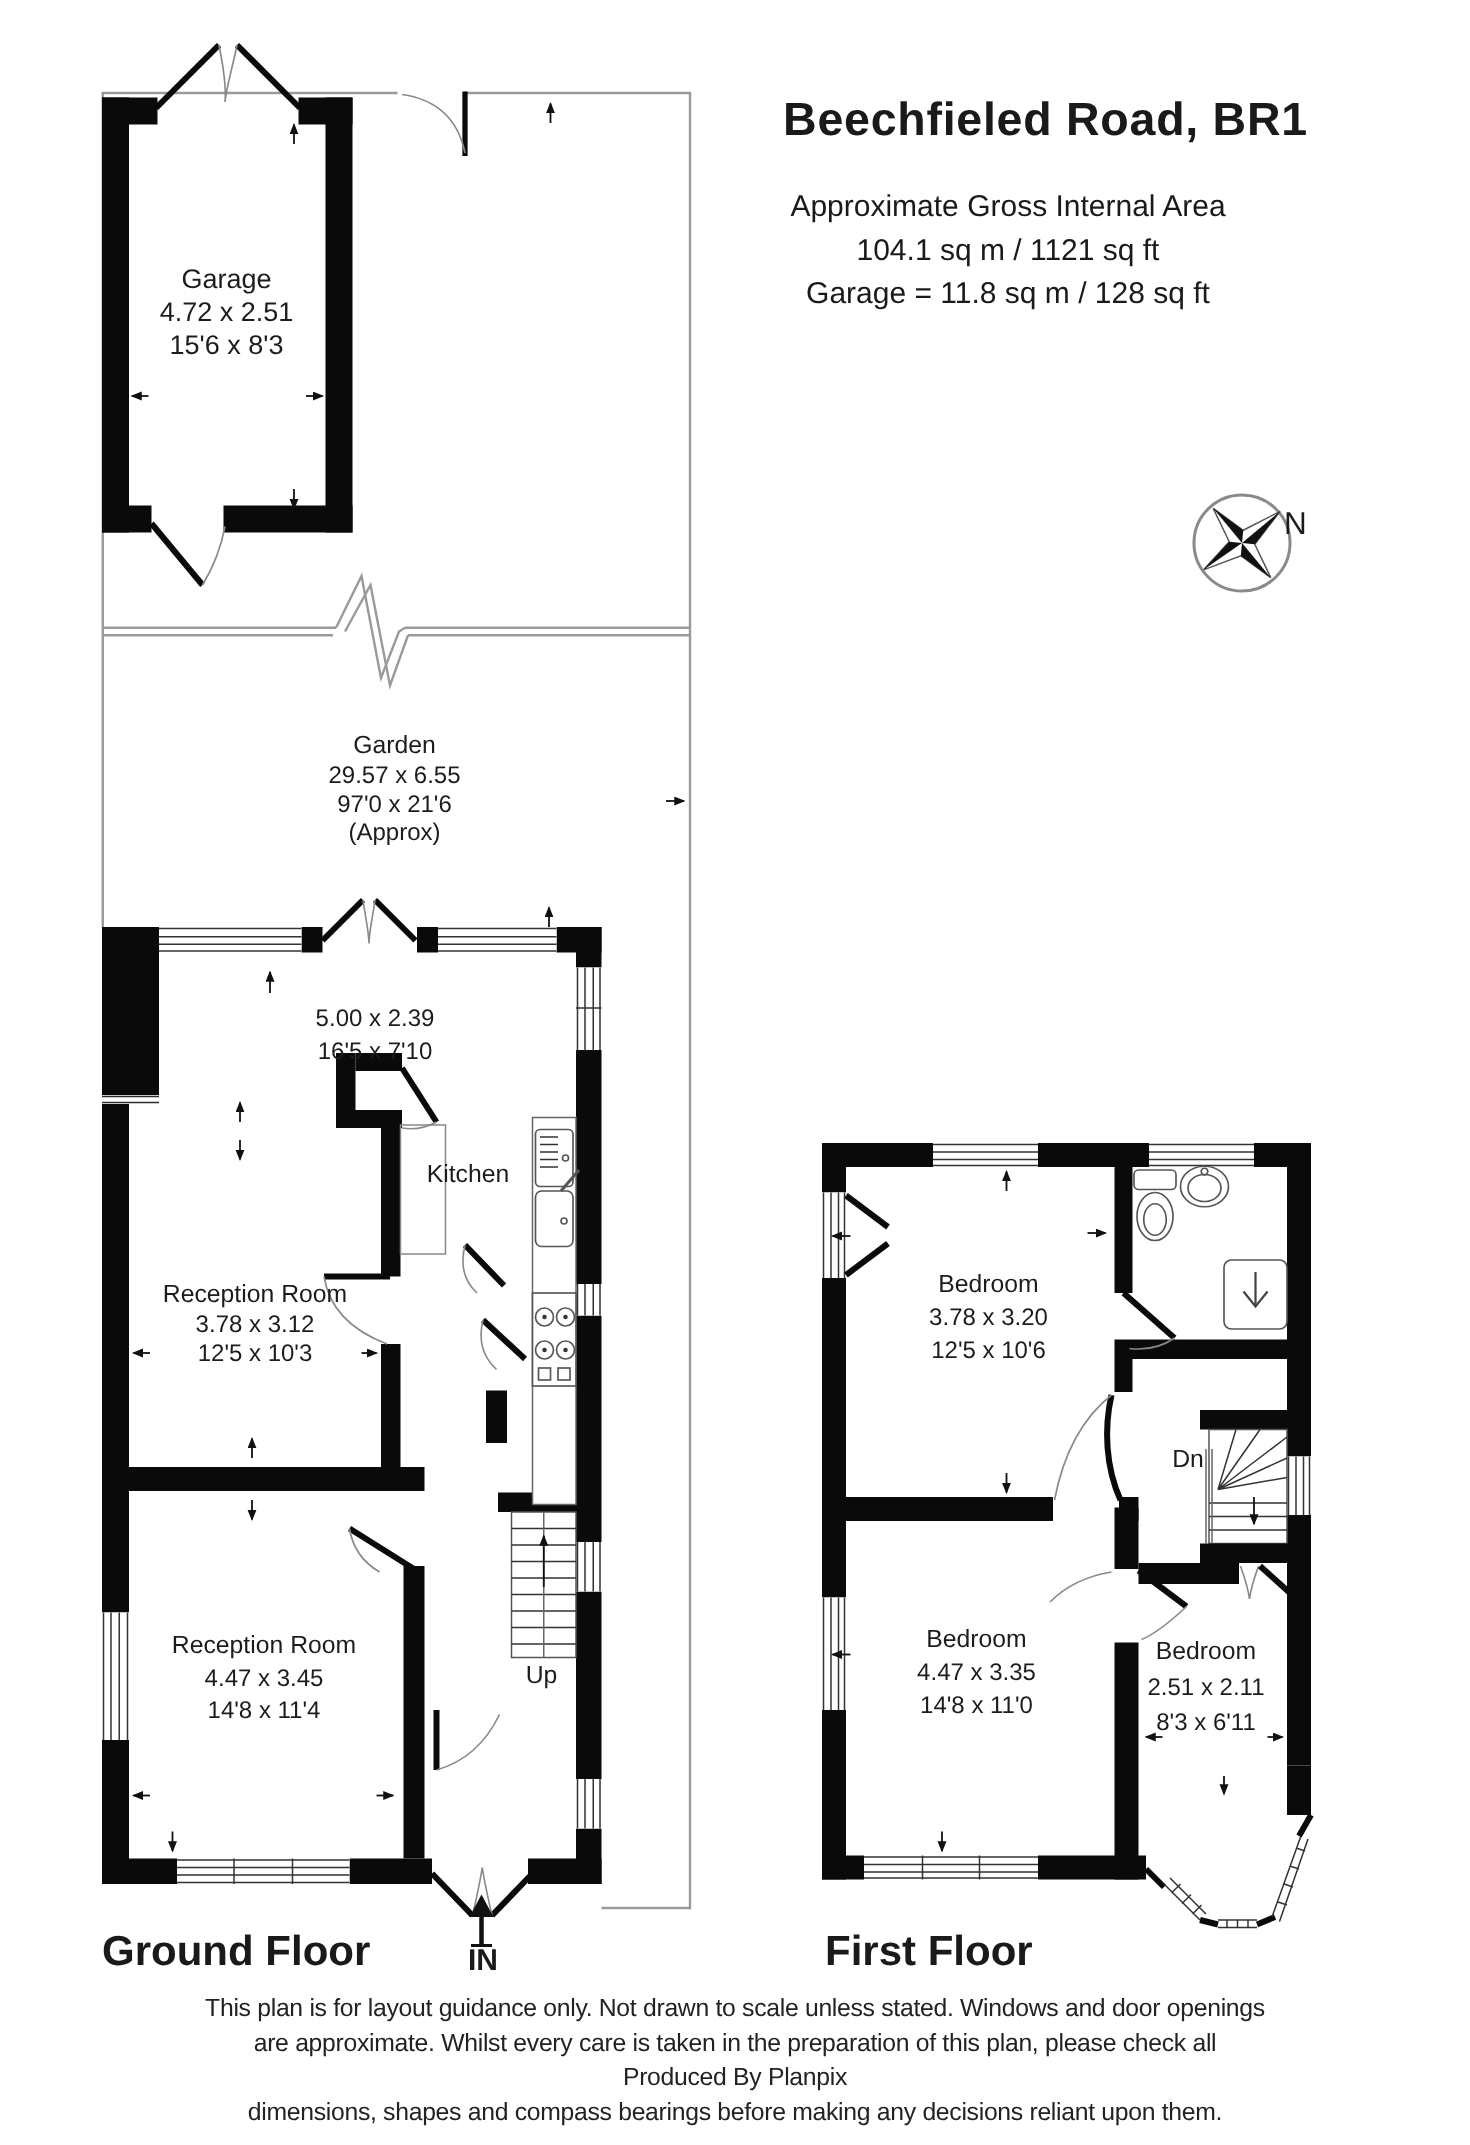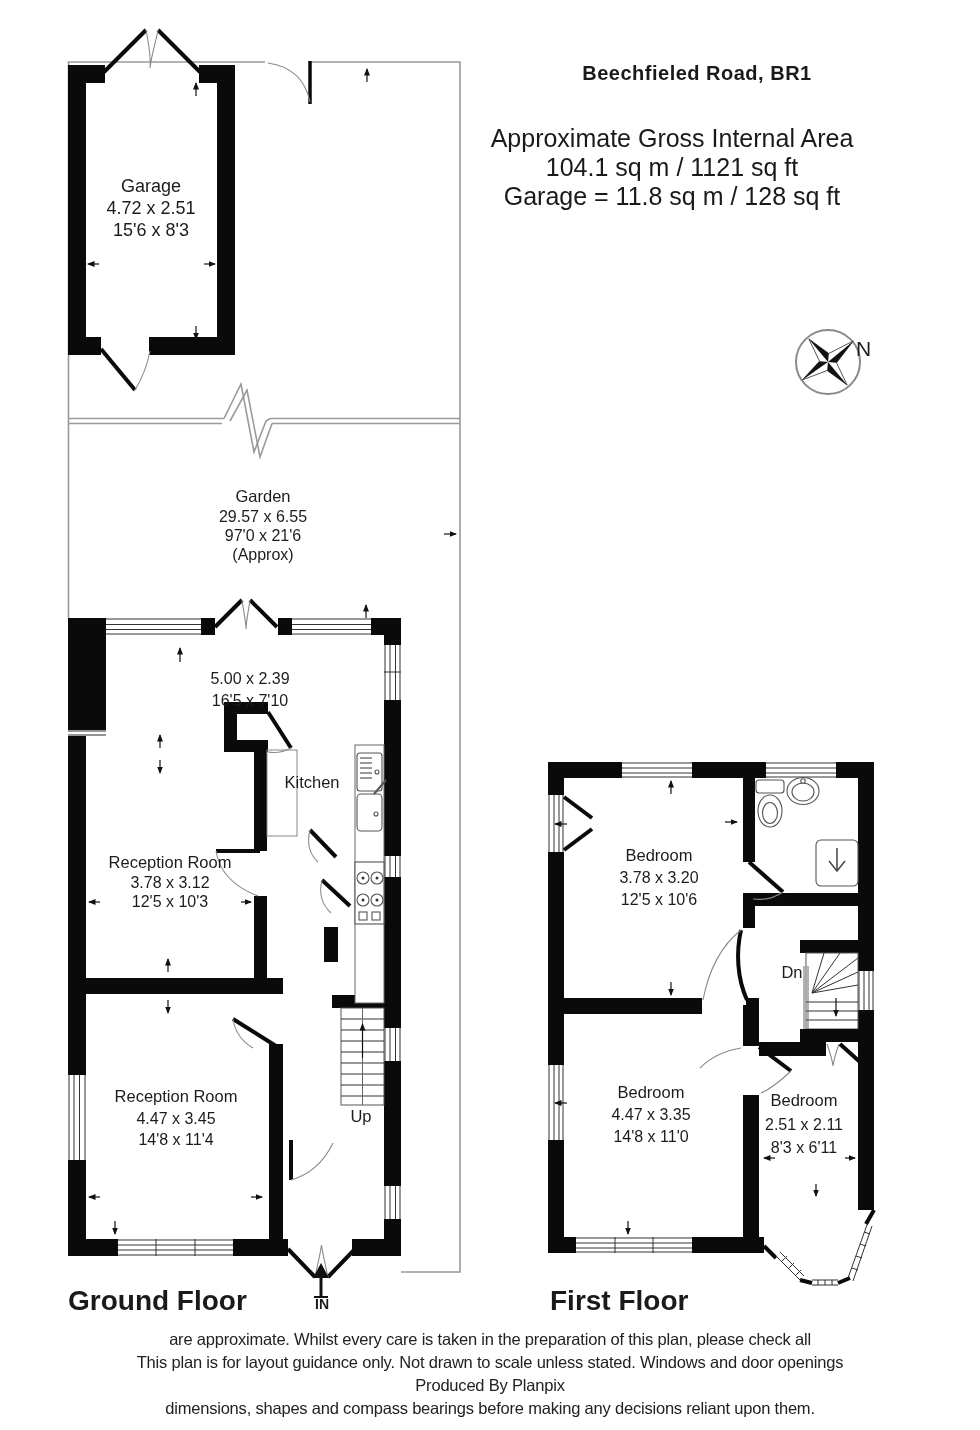--- a/index.html
+++ b/index.html
@@ -1,21 +1,21 @@
 <!DOCTYPE html>
 <html><head>
 <meta charset="utf-8">
 <style>
   html,body{margin:0;padding:0;background:#fff;}
   #canvas{position:relative;width:980px;height:1430px;background:#fff;overflow:hidden;
           font-family:"Liberation Sans", sans-serif;color:#1a1a1a;}
   .abs{position:absolute;}
   #plan-svg{position:absolute;left:0;top:0;}
-  .title{font-size:20px;font-weight:bold;text-align:center;letter-spacing:0.5px;}
-  .arealine{font-size:25px;text-align:center;line-height:29px;}
+  .title{font-size:31px;font-weight:bold;text-align:center;letter-spacing:0.5px;}
+  .arealine{font-size:20px;text-align:center;line-height:29px;}
   .floorlabel{font-size:28px;font-weight:bold;text-align:right;}
   .footer-line{font-size:16.5px;text-align:center;line-height:23px;letter-spacing:-0.2px;color:#222;}
   svg text{fill:#1c1c1c;}
   .roomname{font-size:16.5px;}
   .roomdim{font-size:16px;}
   .biglabel{font-size:18px;}
   .wall{fill:#0a0a0a;stroke:none;}
   .thin{stroke:#2b2b2b;stroke-width:1;fill:none;}
   .fence{stroke:#9a9a9a;stroke-width:1.6;fill:none;}
   .arc{stroke:#8a8a8a;stroke-width:1.1;fill:none;}
@@ -396,22 +396,22 @@
 
   <div class="abs title" style="left:437px;top:62px;width:520px;">Beechfieled Road, BR1</div>
   <div class="abs" style="left:412px;top:124px;width:520px;">
     <div class="arealine">Approximate Gross Internal Area</div>
     <div class="arealine">104.1 sq m / 1121 sq ft</div>
     <div class="arealine">Garage = 11.8 sq m / 128 sq ft</div>
   </div>
 
   <div class="abs floorlabel" style="left:68px;top:1285px;">Ground Floor</div>
   <div class="abs floorlabel" style="left:550px;top:1285px;">First Floor</div>
-  <div class="abs" style="left:306px;top:1296px;width:32px;text-align:center;font-weight:bold;font-size:14px;">IN</div>
+  <div class="abs" style="left:306px;top:1296px;width:32px;text-align:center;font-weight:bold;font-size:20px;">IN</div>
 
   <div class="abs" style="left:0;top:1328px;width:980px;">
+    <div class="footer-line">This plan is for layout guidance only. Not drawn to scale unless stated. Windows and door openings</div>
     <div class="footer-line">are approximate. Whilst every care is taken in the preparation of this plan, please check all</div>
-    <div class="footer-line">This plan is for layout guidance only. Not drawn to scale unless stated. Windows and door openings</div>
     <div class="footer-line">Produced By Planpix</div>
     <div class="footer-line">dimensions, shapes and compass bearings before making any decisions reliant upon them.</div>
   </div>
 
 </div>
 
 </body></html>

